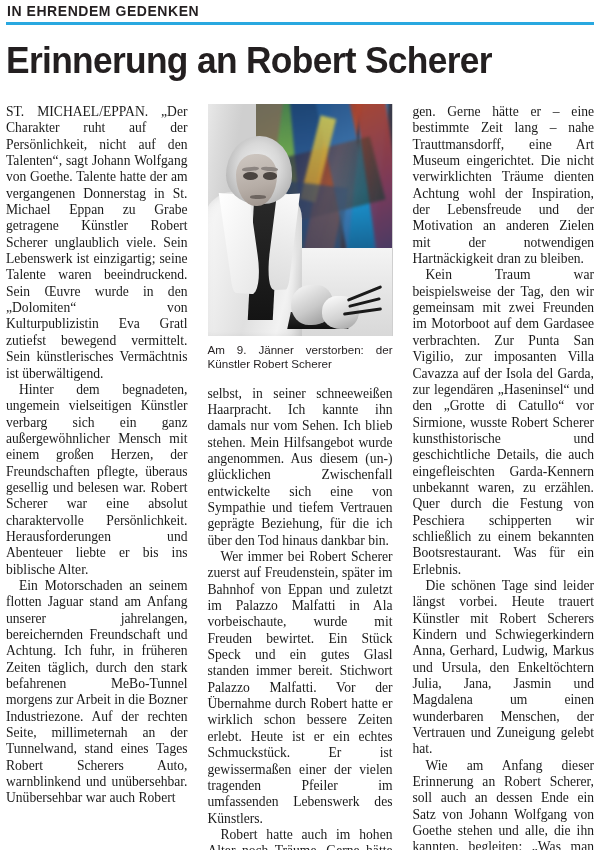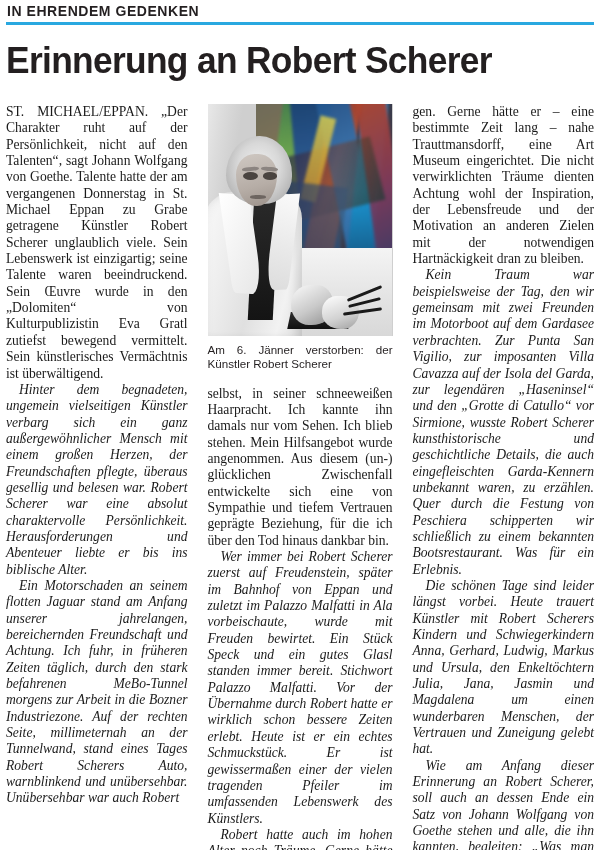--- a/index.html
+++ b/index.html
@@ -76,21 +76,21 @@
     margin: 0;
     font-family: "Liberation Serif", serif;
     font-size: 13.6px;
     line-height: 16.35px;
     text-align: justify;
     text-justify: inter-word;
     -webkit-hyphens: none;
     hyphens: none;
     color: #1a1a1a;
   }
-  .col p + p { text-indent: 13px; font-style: italic; }
+  .col p + p { text-indent: 13px; }
 
   
   .photo-block { margin-bottom: 6px; }
   .photo {
     position: relative;
     width: 185px;
     height: 232px;
     overflow: hidden;
     background: #cfcfcf;
   }
@@ -262,21 +262,21 @@
           </div>
           <div class="palette">
             <div class="tray"></div>
             <div class="rag"></div>
             <div class="rag2"></div>
             <div class="brush b1"></div>
             <div class="brush b2"></div>
             <div class="brush b3"></div>
           </div>
         </div>
-        <div class="caption">Am 6. Jänner verstorben: der Künstler Robert Scherer</div>
+        <div class="caption">Am 9. Jänner verstorben: der Künstler Robert Scherer</div>
       </div>
       <p>selbst, in seiner schneeweißen Haarpracht. Ich kannte ihn damals nur vom Sehen. Ich blieb stehen. Mein Hilfsangebot wurde angenommen. Aus diesem (un-) glücklichen Zwischenfall entwickelte sich eine von Sympathie und tiefem Vertrauen geprägte Beziehung, für die ich über den Tod hinaus dankbar bin.</p>
       <p>Wer immer bei Robert Scherer zuerst auf Freudenstein, später im Bahnhof von Eppan und zuletzt im Palazzo Malfatti in Ala vorbeischaute, wurde mit Freuden bewirtet. Ein Stück Speck und ein gutes Glasl standen immer bereit. Stichwort Palazzo Malfatti. Vor der Übernahme durch Robert hatte er wirklich schon bessere Zeiten erlebt. Heute ist er ein echtes Schmuckstück. Er ist gewissermaßen einer der vielen tragenden Pfeiler im umfassenden Lebenswerk des Künstlers.</p>
       <p>Robert hatte auch im hohen Alter noch Träume. Gerne hätte er in den USA Wurzeln geschla-</p>
     </div>
 
     <div class="col">
       <p>gen. Gerne hätte er – eine bestimmte Zeit lang – nahe Trauttmansdorff, eine Art Museum eingerichtet. Die nicht verwirklichten Träume dienten Achtung wohl der Inspiration, der Lebensfreude und der Motivation an anderen Zielen mit der notwendigen Hartnäckigkeit dran zu bleiben.</p>
       <p>Kein Traum war beispielsweise der Tag, den wir gemeinsam mit zwei Freunden im Motorboot auf dem Gardasee verbrachten. Zur Punta San Vigilio, zur imposanten Villa Cavazza auf der Isola del Garda, zur legendären „Haseninsel“ und den „Grotte di Catullo“ vor Sirmione, wusste Robert Scherer kunsthistorische und geschichtliche Details, die auch eingefleischten Garda-Kennern unbekannt waren, zu erzählen. Quer durch die Festung von Peschiera schipperten wir schließlich zu einem bekannten Bootsrestaurant. Was für ein Erlebnis.</p>
       <p>Die schönen Tage sind leider längst vorbei. Heute trauert Künstler mit Robert Scherers Kindern und Schwiegerkindern Anna, Gerhard, Ludwig, Markus und Ursula, den Enkeltöchtern Julia, Jana, Jasmin und Magdalena um einen wunderbaren Menschen, der Vertrauen und Zuneigung gelebt hat.</p>

